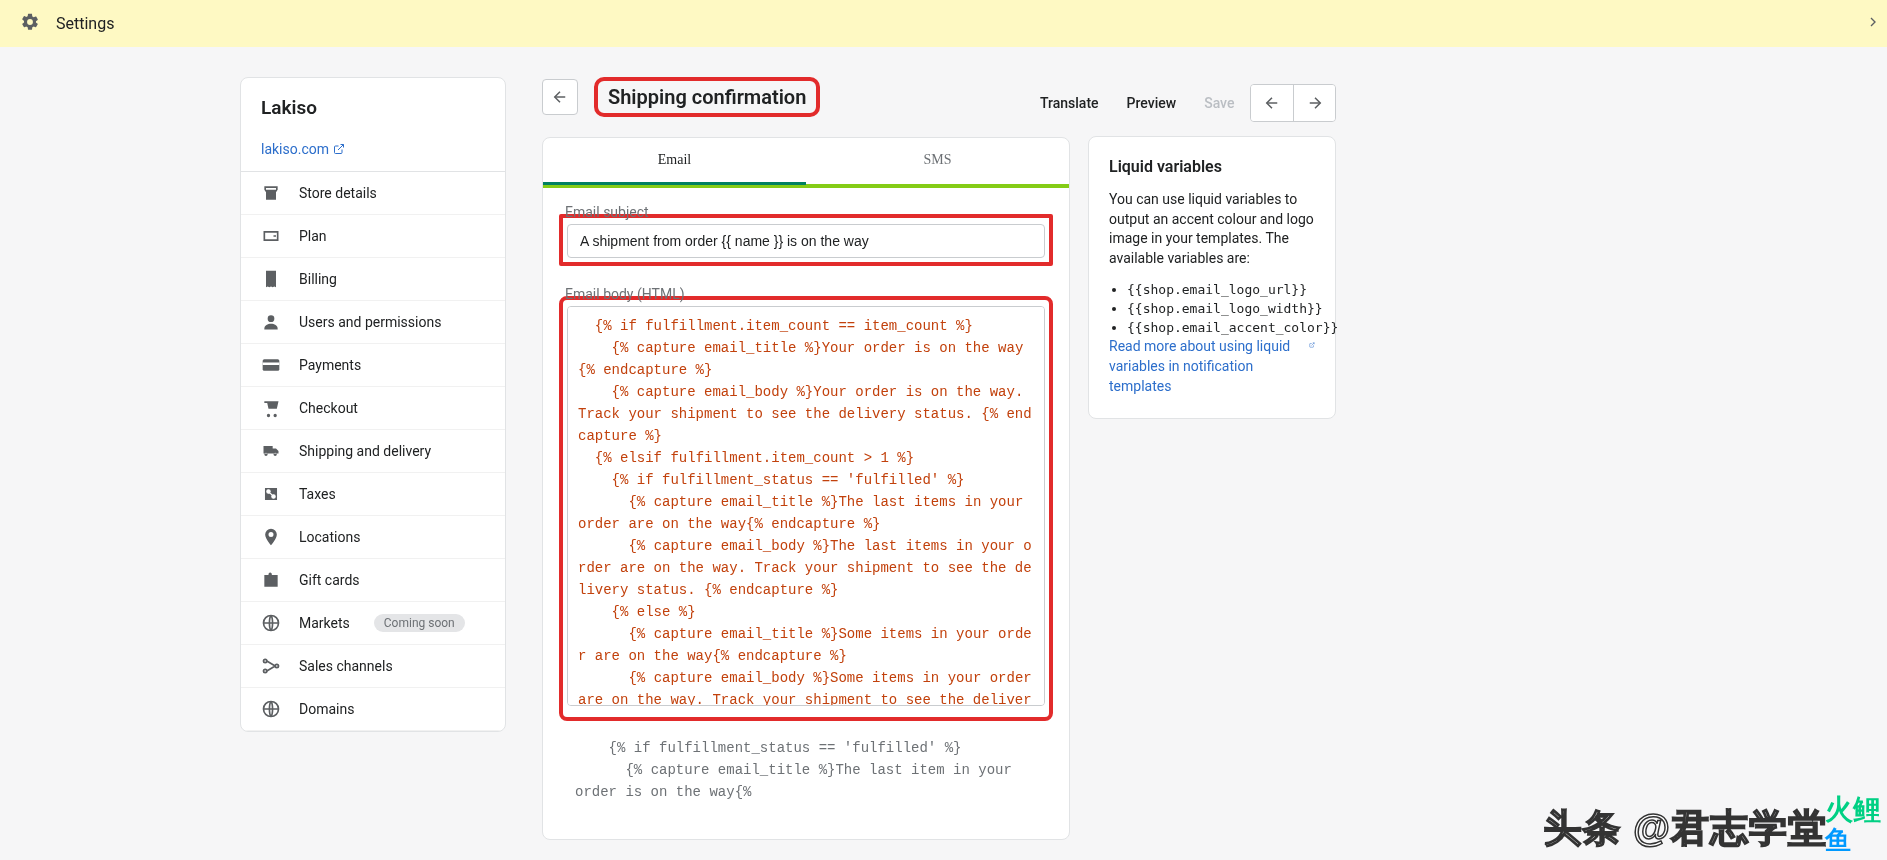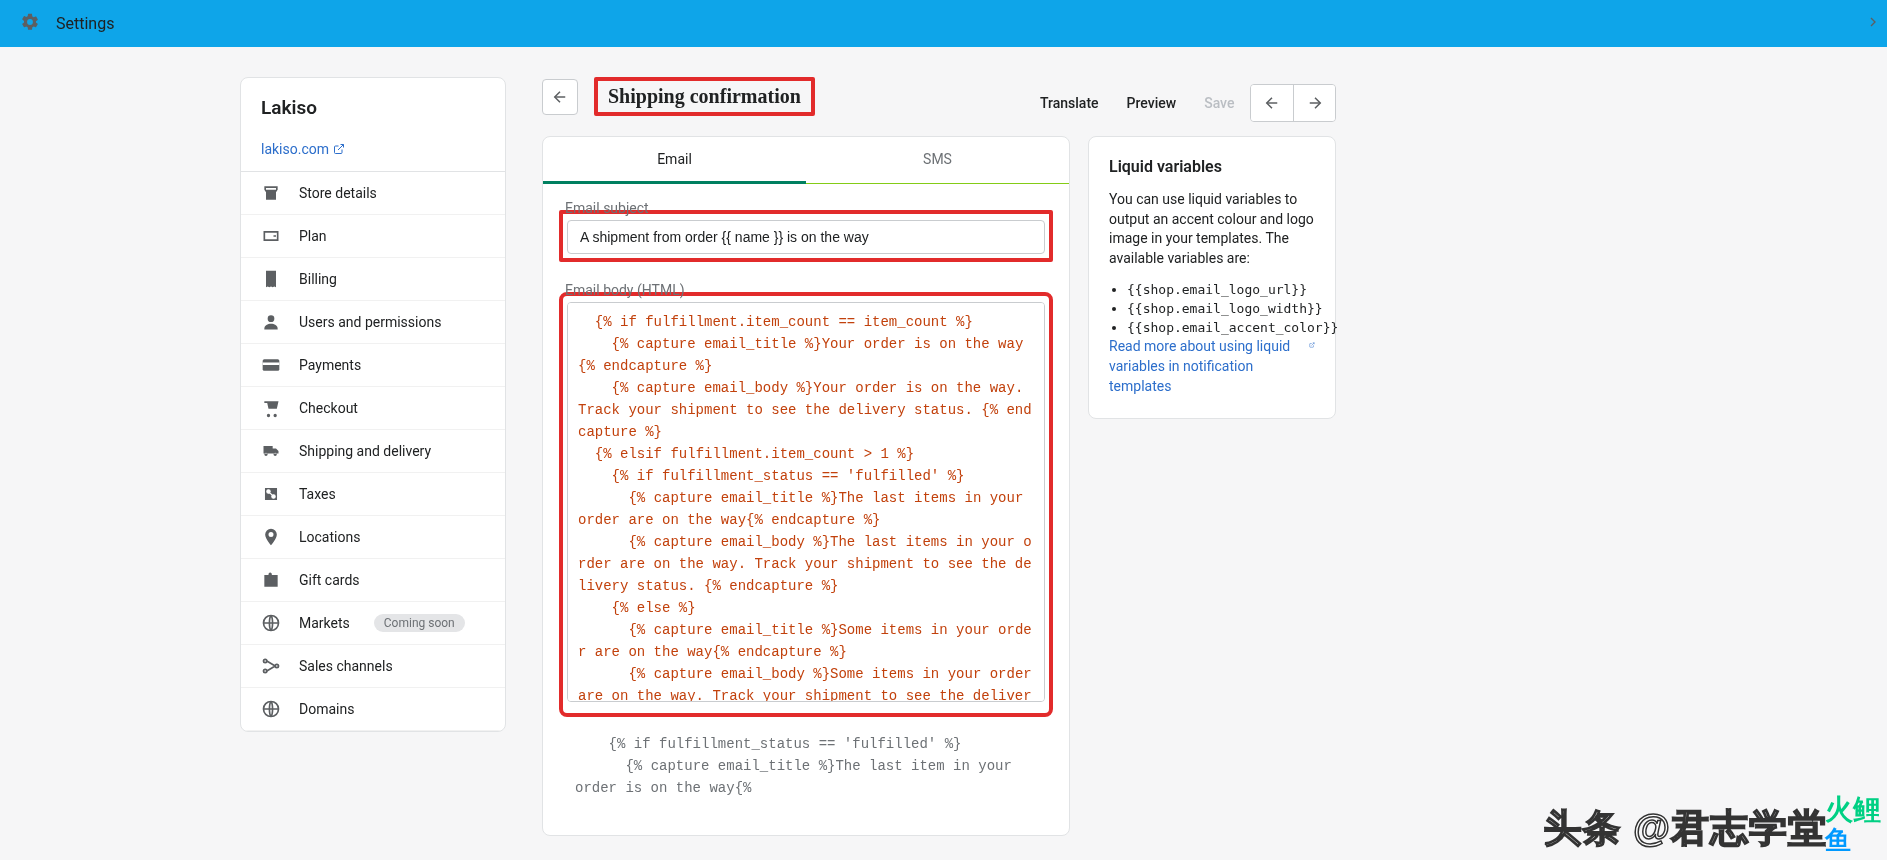--- a/index.html
+++ b/index.html
@@ -1,47 +1,47 @@
 <!DOCTYPE html>
 <html><head>
 <meta charset="utf-8">
 <style>
   * { box-sizing: border-box; margin: 0; padding: 0; }
   body { font-family: -apple-system, BlinkMacSystemFont, "Segoe UI", Roboto, sans-serif; background: #f6f6f7; color: #202223; width: 1887px; height: 860px; overflow: hidden; position: relative; font-size: 14px; }
-  .topbar { display: flex; align-items: center; padding: 12px 20px; background: #0ea5e9; gap: 16px; }
+  .topbar { display: flex; align-items: center; padding: 12px 20px; background: #fef9c3; gap: 16px; }
   .gear { color: #5c5f62; }
   .top-title { font-size: 16px; font-weight: 400; color: #202223; }
   .chevron-right-top { position: absolute; right: 6px; top: 14px; color: #5c5f62; }
 
   .layout { display: flex; gap: 36px; padding: 30px 0 0 240px; align-items: flex-start; }
 
   .sidebar-card { width: 266px; background: #fff; border: 1px solid #e1e3e5; border-radius: 8px; overflow: hidden; }
   .store-block { padding: 18px 20px 14px; }
   .store-name { font-size: 19px; font-weight: 600; margin-bottom: 22px; }
   .store-url { color: #2c6ecb; font-size: 14px; text-decoration: none; display: inline-flex; align-items: center; gap: 4px; }
   .side-list { border-top: 1px solid #e1e3e5; }
   .side-item { display: flex; align-items: center; gap: 18px; padding: 11px 20px; border-bottom: 1px solid #f1f1f1; cursor: pointer; font-size: 14px; color: #202223; }
   .side-icon { width: 20px; height: 20px; color: #5c5f62; display: flex; align-items: center; justify-content: center; flex-shrink: 0; }
   .badge { background: #e4e5e7; color: #6d7175; font-size: 12px; padding: 2px 10px; border-radius: 10px; margin-left: 6px; }
 
   .main-col { width: 528px; display: flex; flex-direction: column; }
   .main-header { display: flex; align-items: center; gap: 16px; margin-bottom: 20px; }
   .back-btn { width: 36px; height: 36px; border: 1px solid #c9cccf; border-radius: 4px; background: #fff; display: flex; align-items: center; justify-content: center; cursor: pointer; color:#5c5f62; }
   .page-title { font-size: 20px; font-weight: 600; padding: 4px 10px; }
-  .page-title-box { border: 4px solid #e22b2b; border-radius: 2px; padding: 0; font-family: Liberation Serif, serif; }
+  .page-title-box { border: 4px solid #e22b2b; border-radius: 10px; padding: 0; }
 
   .actions-row { position: absolute; left: 1040px; top: 84px; display: flex; align-items: center; gap: 28px; }
   .action-link { font-size: 14px; color: #202223; font-weight: 500; cursor: pointer; }
   .save-btn { color: #babec3; font-weight: 500; cursor: default; margin-right:-6px; }
   .nav-arrow-group { display: flex; border: 1px solid #c9cccf; border-radius: 4px; overflow: hidden; margin-left: -6px; }
   .nav-arrow-btn { width: 42px; height: 36px; background: #fff; display: flex; align-items: center; justify-content: center; cursor: pointer; color:#5c5f62; }
   .nav-arrow-btn + .nav-arrow-btn { border-left: 1px solid #c9cccf; }
 
   .card { background: #fff; border: 1px solid #e1e3e5; border-radius: 8px; }
-  .tab-row { display: flex; border-bottom: 1px solid #84cc16; }
+  .tab-row { display: flex; border-bottom: 4px solid #84cc16; font-family: Liberation Serif, serif; }
   .tab { flex: 1; text-align: center; padding: 14px 0; font-size: 14px; cursor: pointer; color: #6d7175; }
   .tab.active { color: #202223; border-bottom: 3px solid #008060; font-weight:400; margin-bottom:-1px;}
   .card-body { padding: 16px 20px 20px; }
 
   .fld-label { font-size: 14px; color: #6d7175; margin-bottom: 4px; display: block; }
   .subject-wrap { border: 4px solid #e22b2b; border-radius: 2px; margin: -4px -4px 10px -4px; padding: 4px 4px 4px 4px; }
   .subject-wrap .fld-label { margin-top:-18px; margin-left:-2px; }
   .text-input { width: 100%; border: 1px solid #c9cccf; border-radius: 4px; padding: 8px 12px; font-size: 14px; color: #202223; }
 
   .body-wrap { border: 4px solid #e22b2b; border-radius: 8px; margin: 6px -4px -4px -4px; padding: 4px 4px 8px 4px; }

